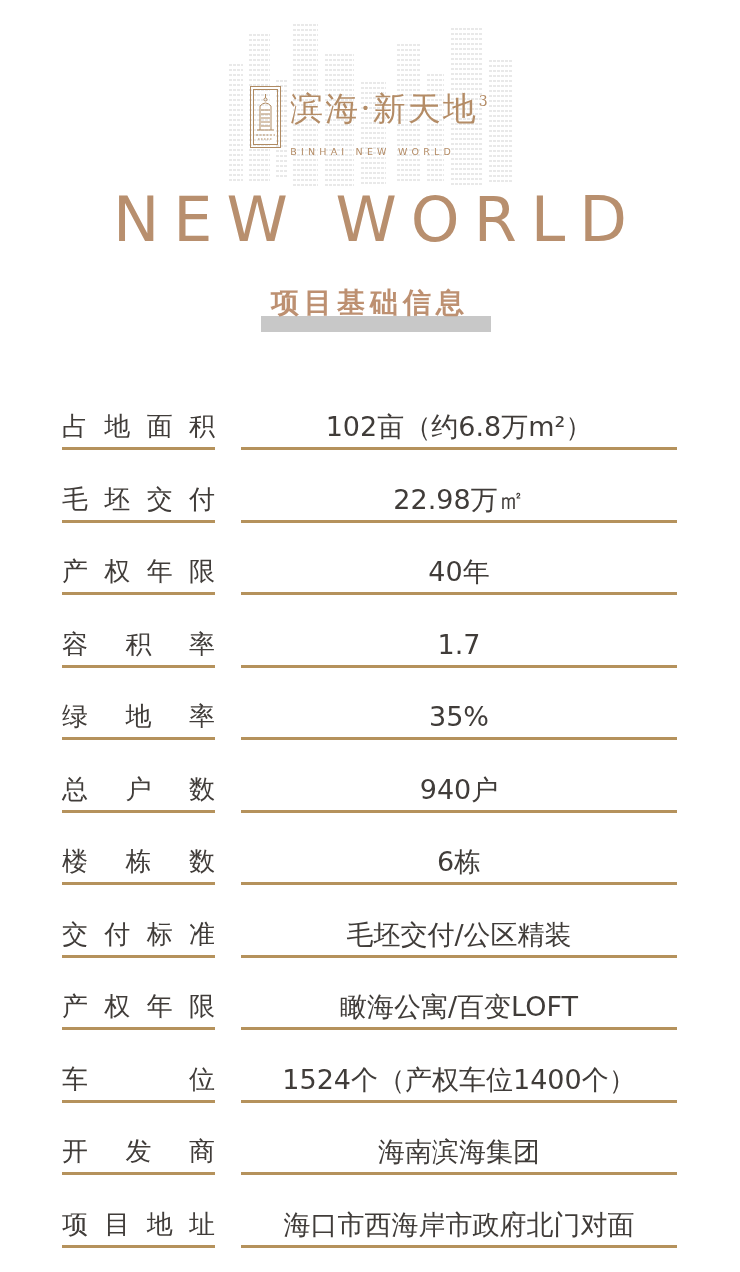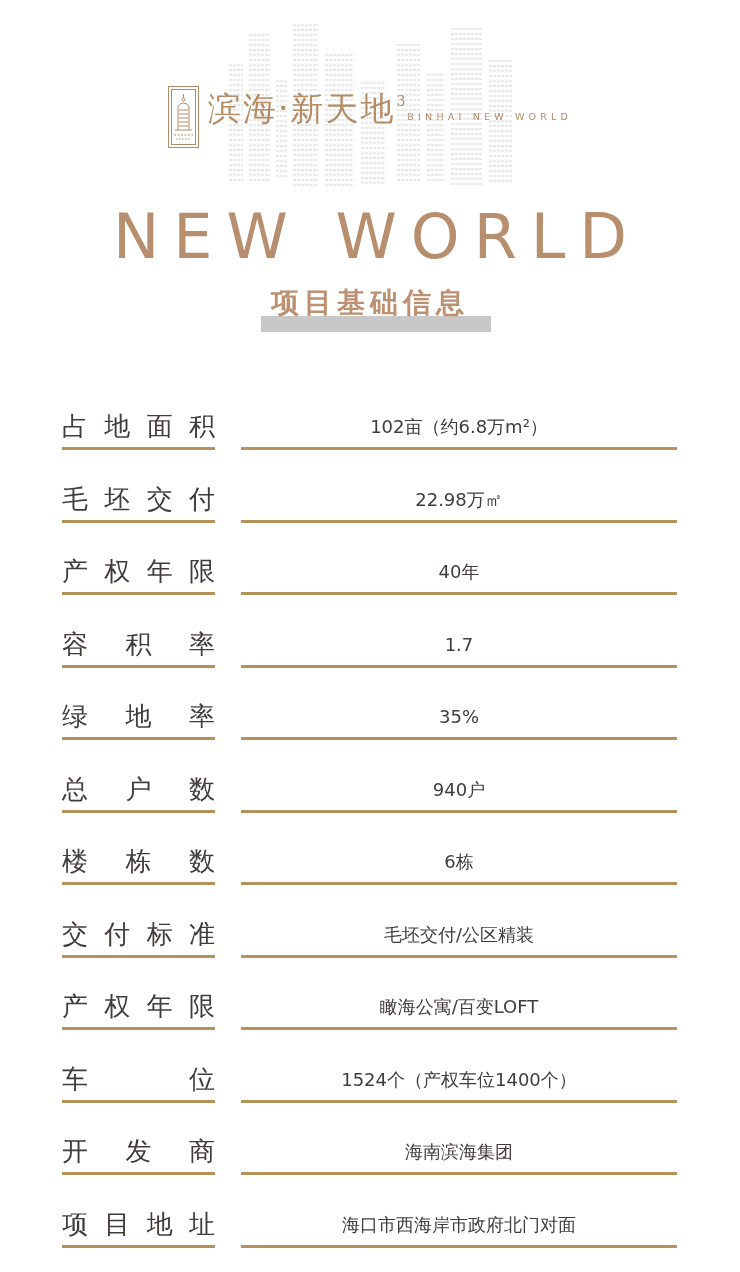--- a/index.html
+++ b/index.html
@@ -21,27 +21,27 @@
   .b4{left:64px;top:2px;width:26px;height:162px;}
   .b5{left:96px;top:32px;width:30px;height:132px;}
   .b6{left:132px;top:60px;width:26px;height:104px;}
   .b7{left:168px;top:22px;width:24px;height:140px;}
   .b8{left:198px;top:52px;width:18px;height:110px;}
   .b9{left:222px;top:6px;width:32px;height:158px;}
   .b10{left:260px;top:38px;width:24px;height:124px;}
   
   .logo{position:absolute;left:0;top:86px;width:740px;display:flex;justify-content:center;align-items:flex-start;gap:9px;z-index:2;}
   .emblem{display:block;}
-  .logo-text{display:flex;flex-direction:row;align-items:flex-start;padding-top:6px;}
+  .logo-text{display:flex;flex-direction:column;align-items:flex-start;padding-top:6px;}
   .logo-cn{font-size:33px;line-height:1.05;color:#b48c66;letter-spacing:2px;font-family:"DejaVu Serif","Liberation Serif",serif;white-space:nowrap;}
   .logo-cn sup{font-size:14px;vertical-align:14px;margin-left:1px;}
   .logo-en{margin-top:19px;font-size:9.5px;letter-spacing:4.2px;color:#b48c66;white-space:nowrap;}
   
   .big-title{
-    position:absolute;left:0;top:203px;width:740px;text-align:center;z-index:2;
+    position:absolute;left:0;top:186px;width:740px;text-align:center;z-index:2;
     font-size:62px;line-height:1.1;color:#b88f6e;letter-spacing:14px;text-indent:14px;
     font-weight:400;white-space:nowrap;
   }
   
   .subtitle-wrap{position:absolute;left:0;top:284px;width:740px;text-align:center;z-index:2;}
   .subtitle-inner{position:relative;display:inline-block;padding:0 6px;}
   .subtitle-bar{
     position:absolute;left:-4px;right:-16px;top:32px;height:16px;
     background:#c8c8c8;z-index:0;
   }
@@ -54,21 +54,21 @@
   .row{display:flex;align-items:flex-end;gap:26px;margin-bottom:34.5px;justify-content:space-between;}
   .cell{border-bottom:3px solid #b5925c;padding-bottom:6px;}
   .row-label{
     width:153px;flex:0 0 153px;
     font-size:26px;line-height:29px;color:#403c39;
     text-align:justify;text-align-last:justify;text-justify:inter-character;
     white-space:nowrap;overflow:visible;
   }
   .row-value{
     flex:1 1 auto;text-align:center;
-    font-size:18px;line-height:29px;color:#403c39;white-space:nowrap;
+    font-size:27px;line-height:29px;color:#403c39;white-space:nowrap;
   }
 </style>
 </head>
 <body>
 
 <div class="page">
 
   <div class="skyline">
     <div class="bldg b1"></div>
     <div class="bldg b2"></div>

